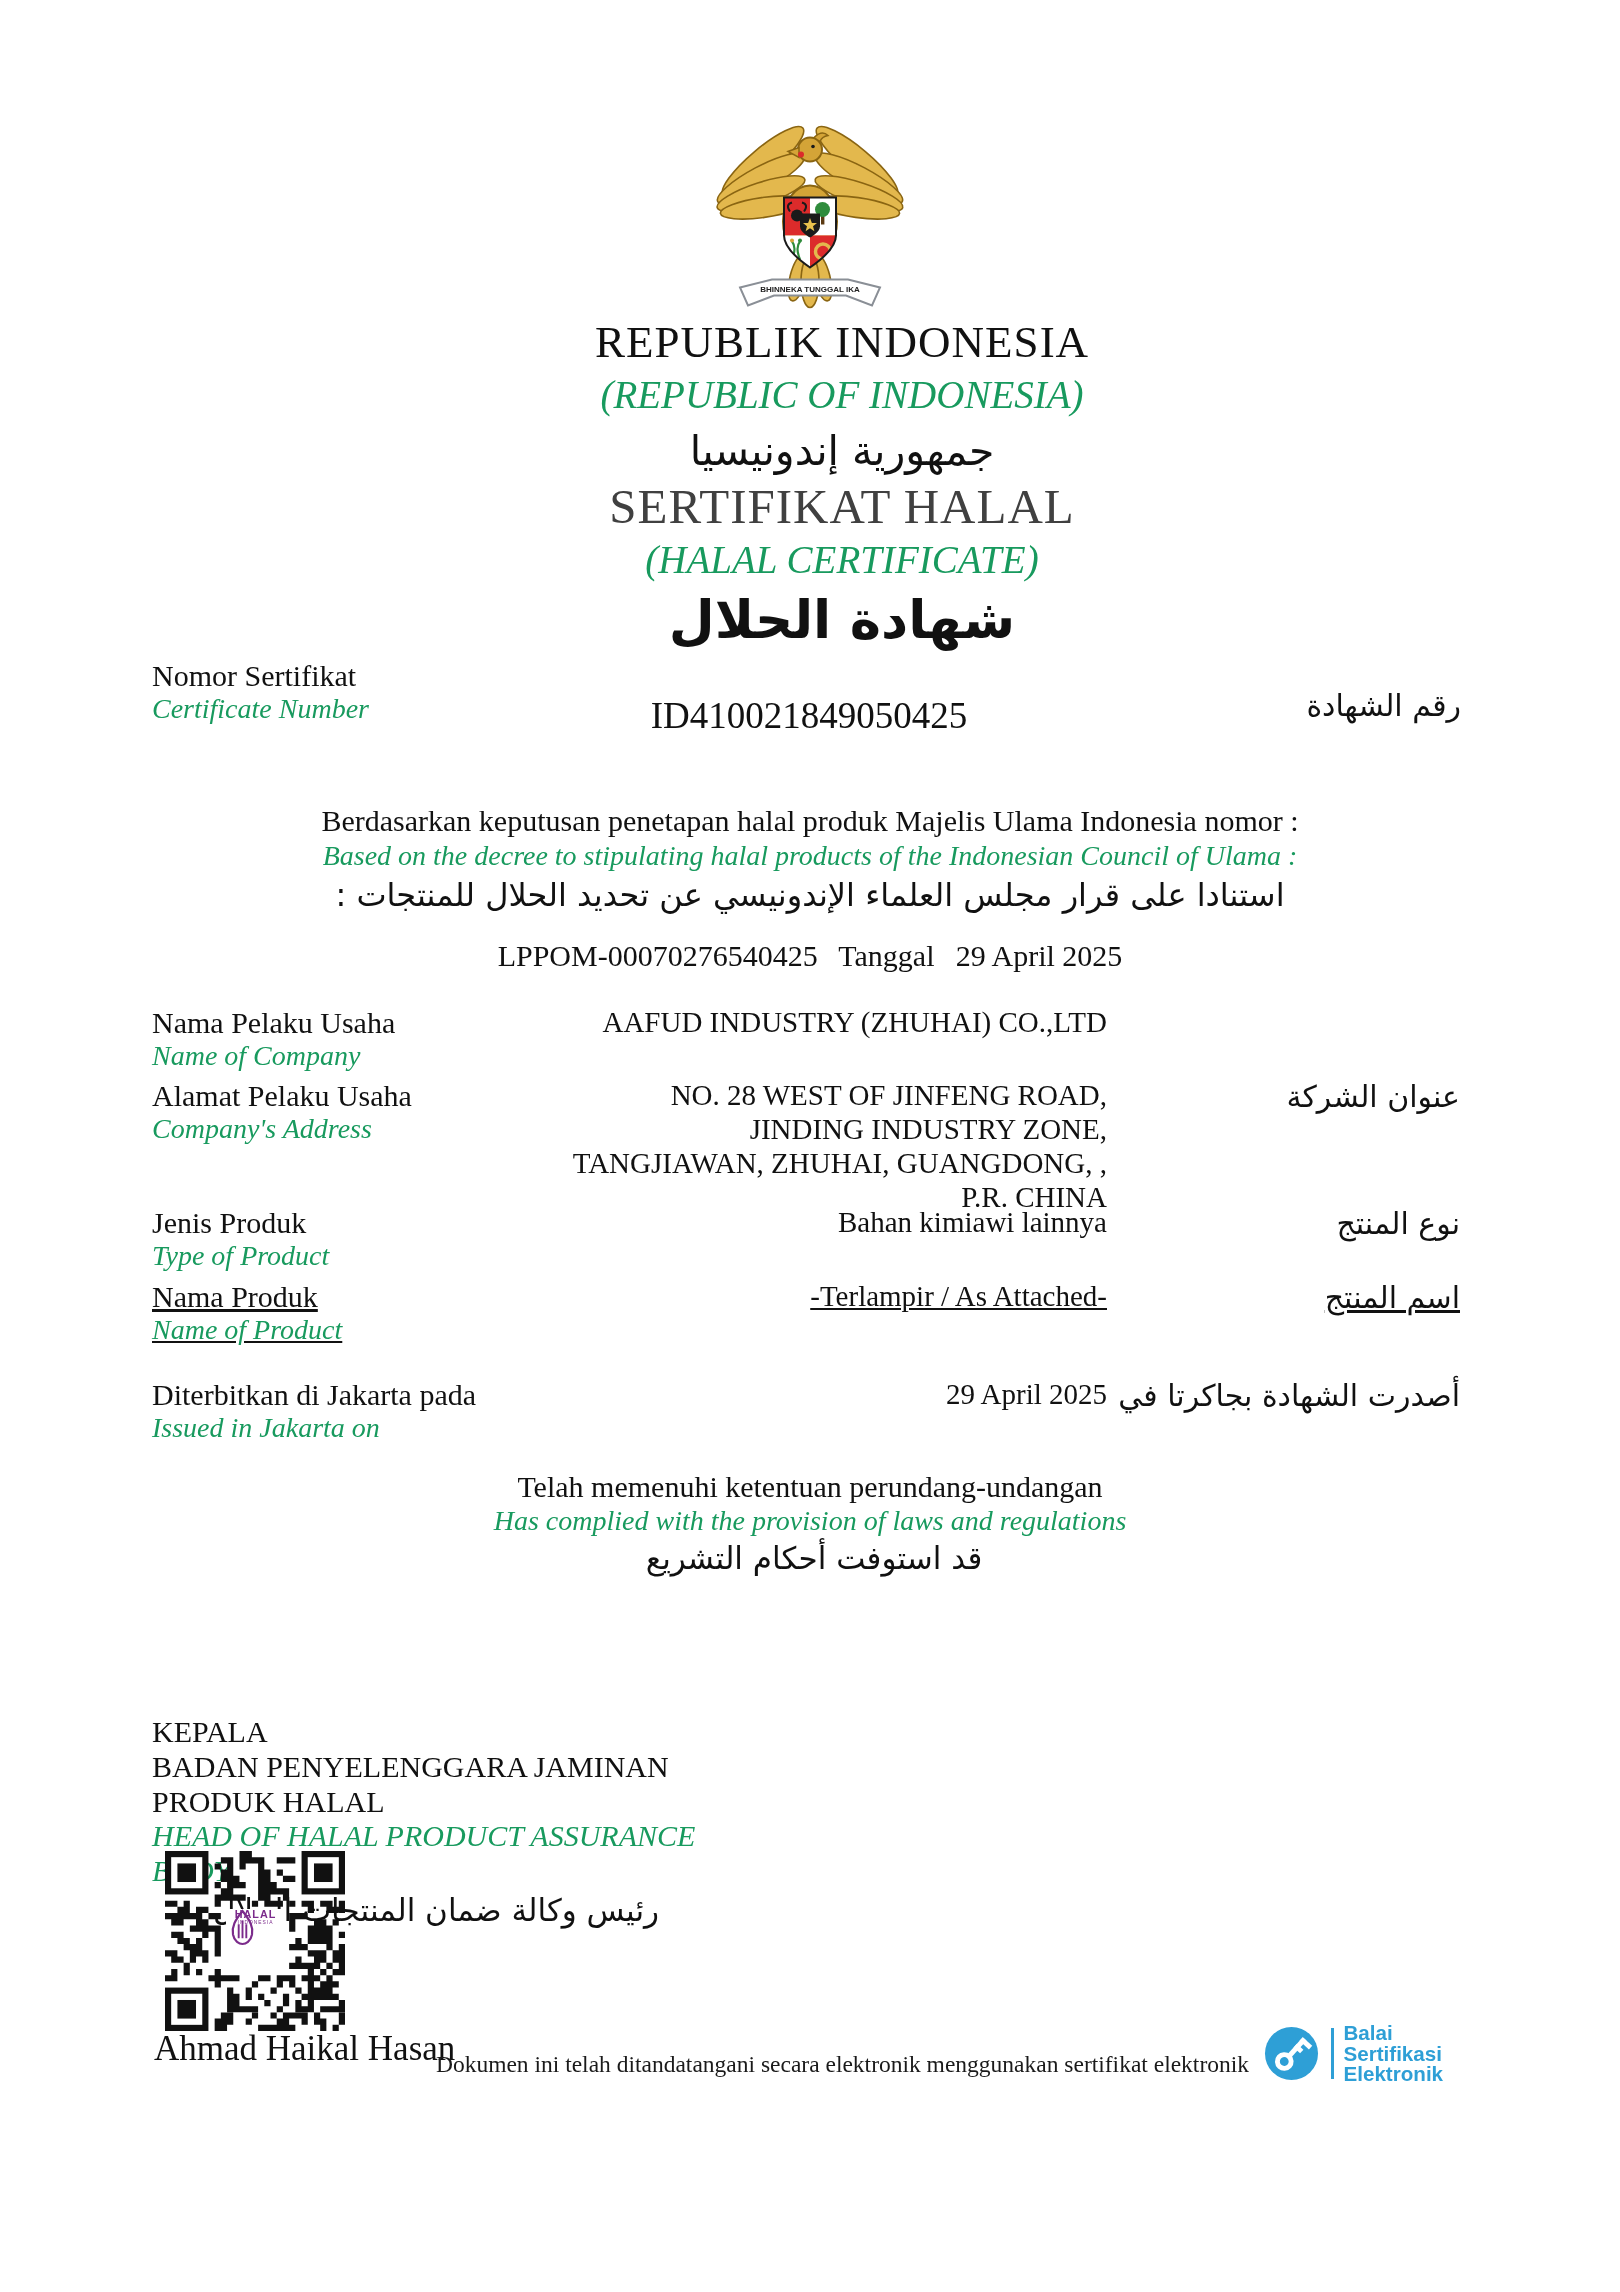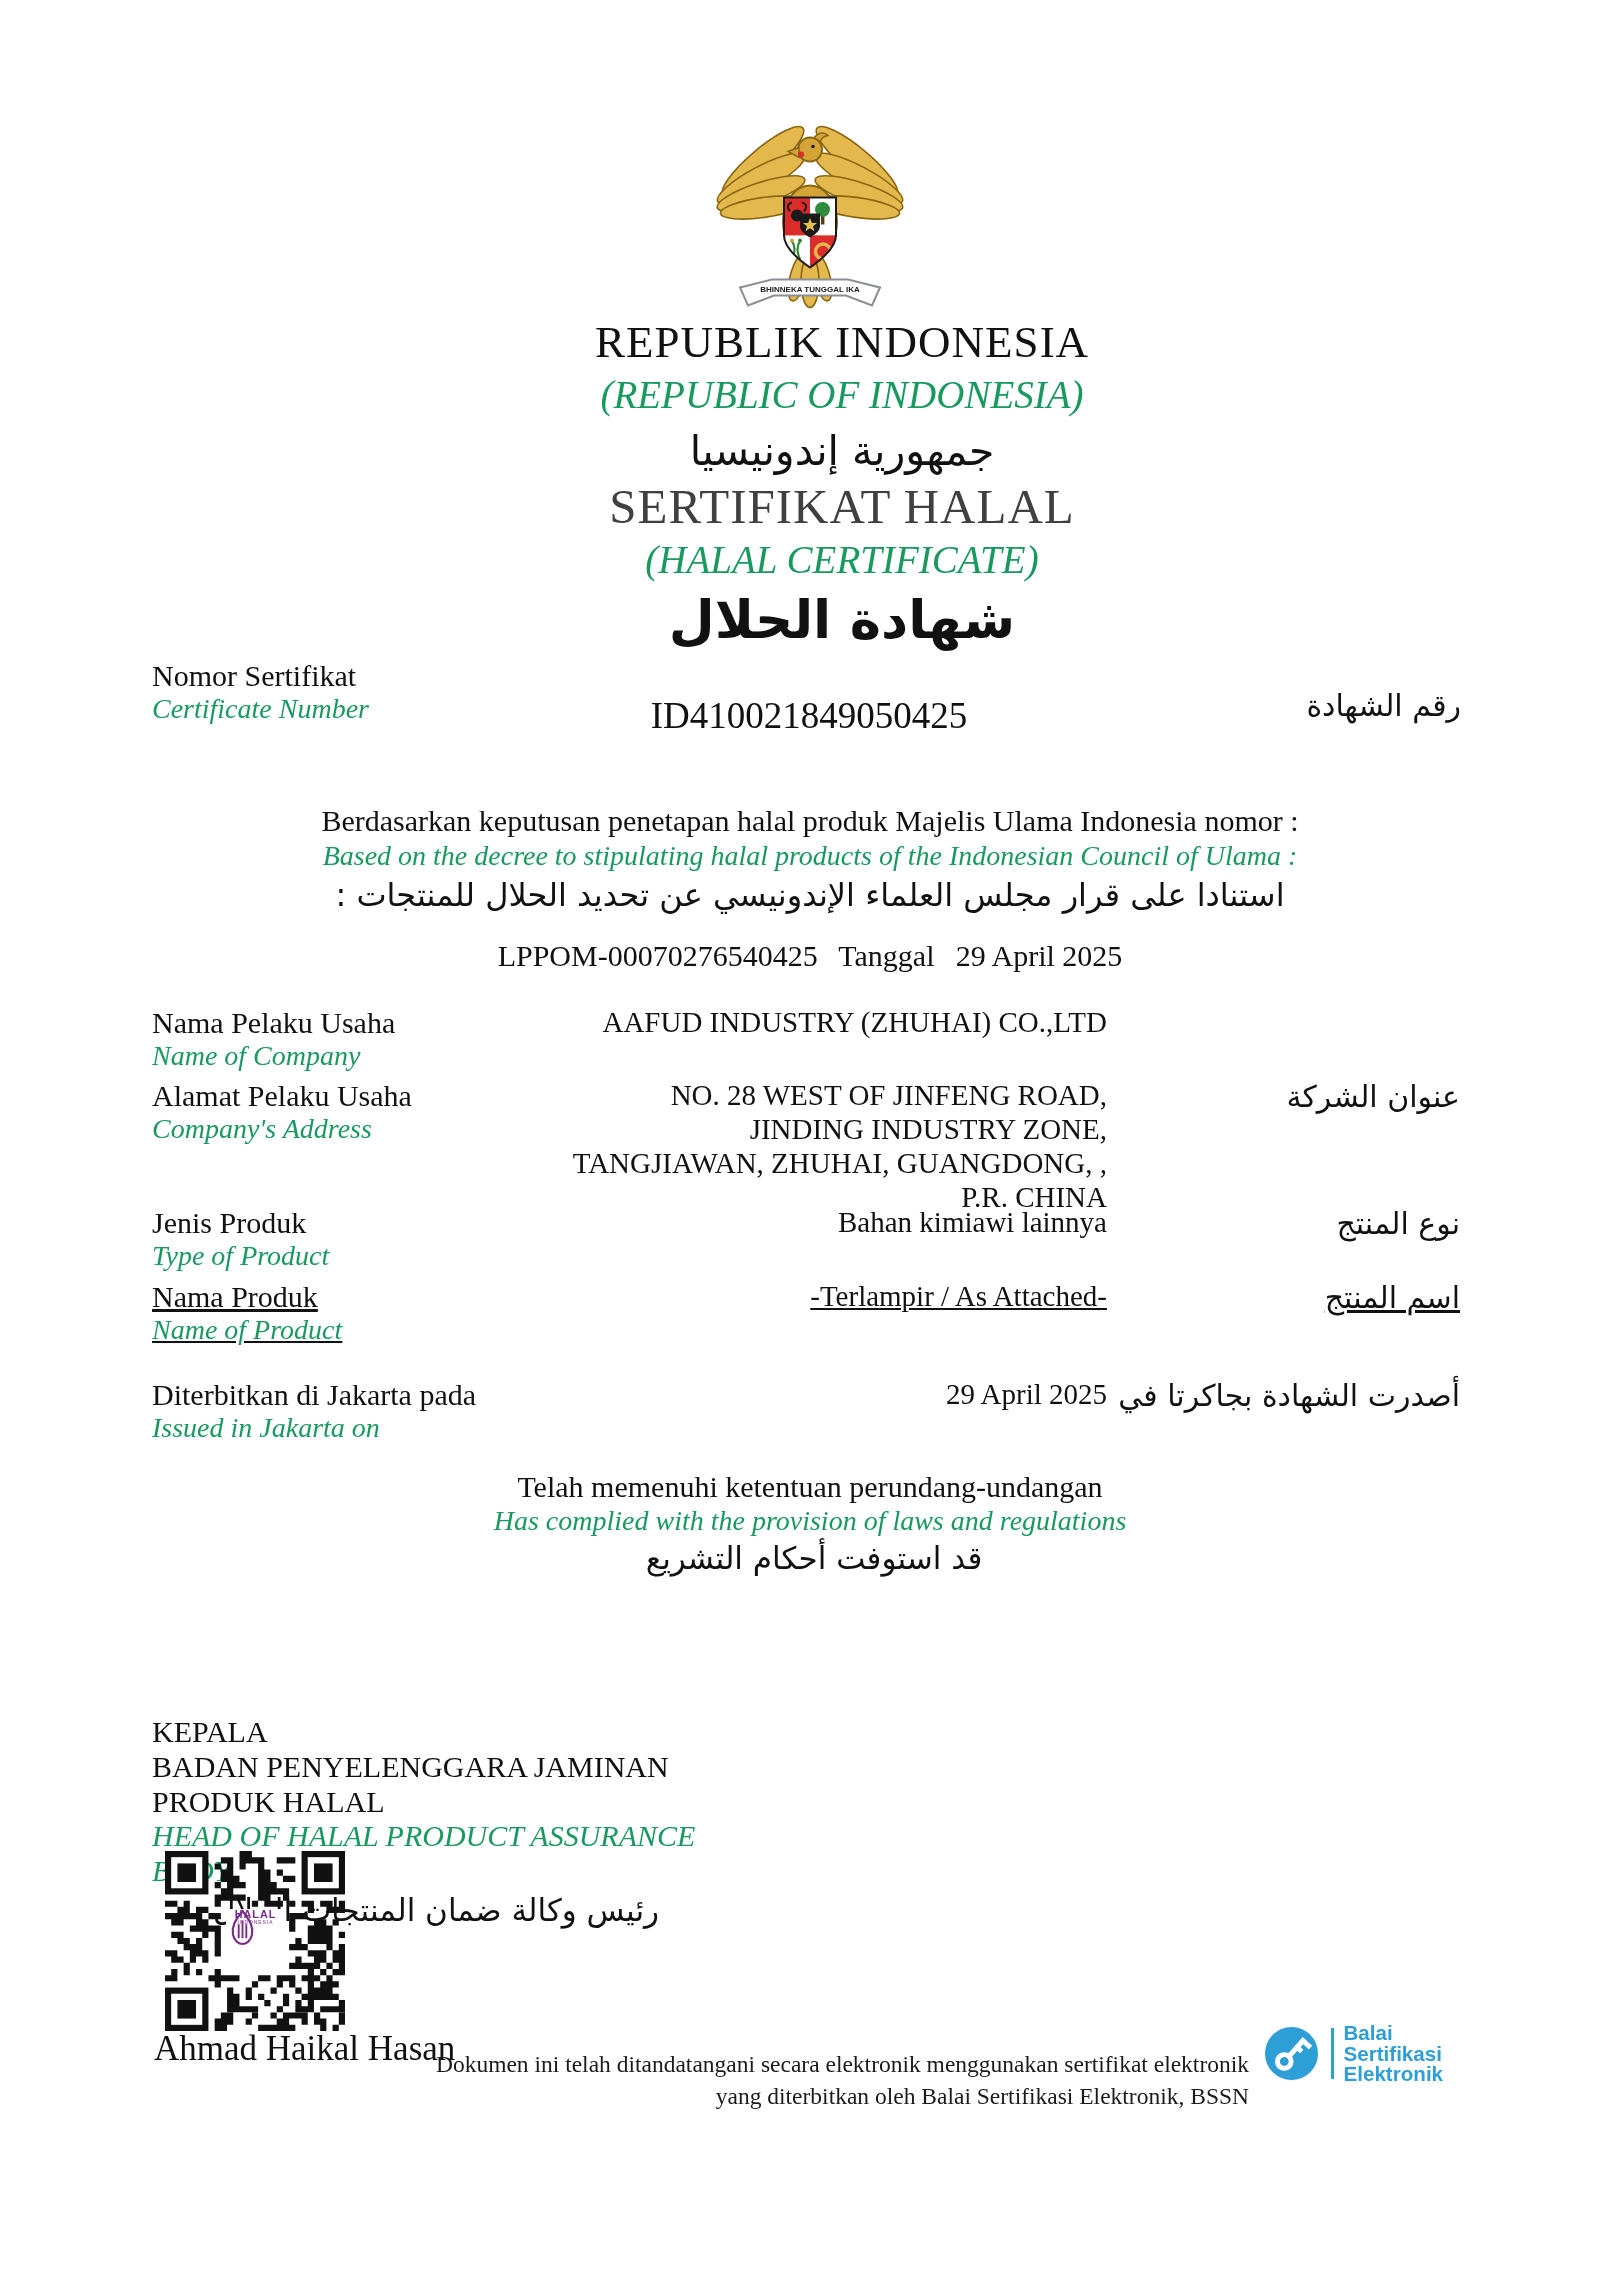--- a/index.html
+++ b/index.html
@@ -248,21 +248,20 @@
     </svg>
     <div class="hl-word">HALAL</div>
     <div class="hl-sub">INDONESIA</div>
   </div>
 </div>
 
 <div class="abs" id="signer-name">Ahmad Haikal Hasan</div>
 
 <div class="abs" id="footer-text">
   <div>Dokumen ini telah ditandatangani secara elektronik menggunakan sertifikat elektronik</div>
-  <div>yang diterbitkan oleh Balai Sertifikasi Elektronik, BSSN</div>
 </div>
 
 <div class="abs" id="bsre-logo">
   <svg width="55" height="55" viewBox="0 0 56 56">
     <circle cx="28" cy="28" r="27" fill="#2E9FD6"></circle>
     <g transform="rotate(42 28 28)">
       <circle cx="28" cy="39" r="7" fill="none" stroke="#fff" stroke-width="5"></circle>
       <rect x="25.4" y="8" width="5.2" height="25" fill="#fff"></rect>
       <rect x="25.4" y="8" width="13" height="5" fill="#fff"></rect>
       <rect x="25.4" y="17" width="9" height="5" fill="#fff"></rect>

